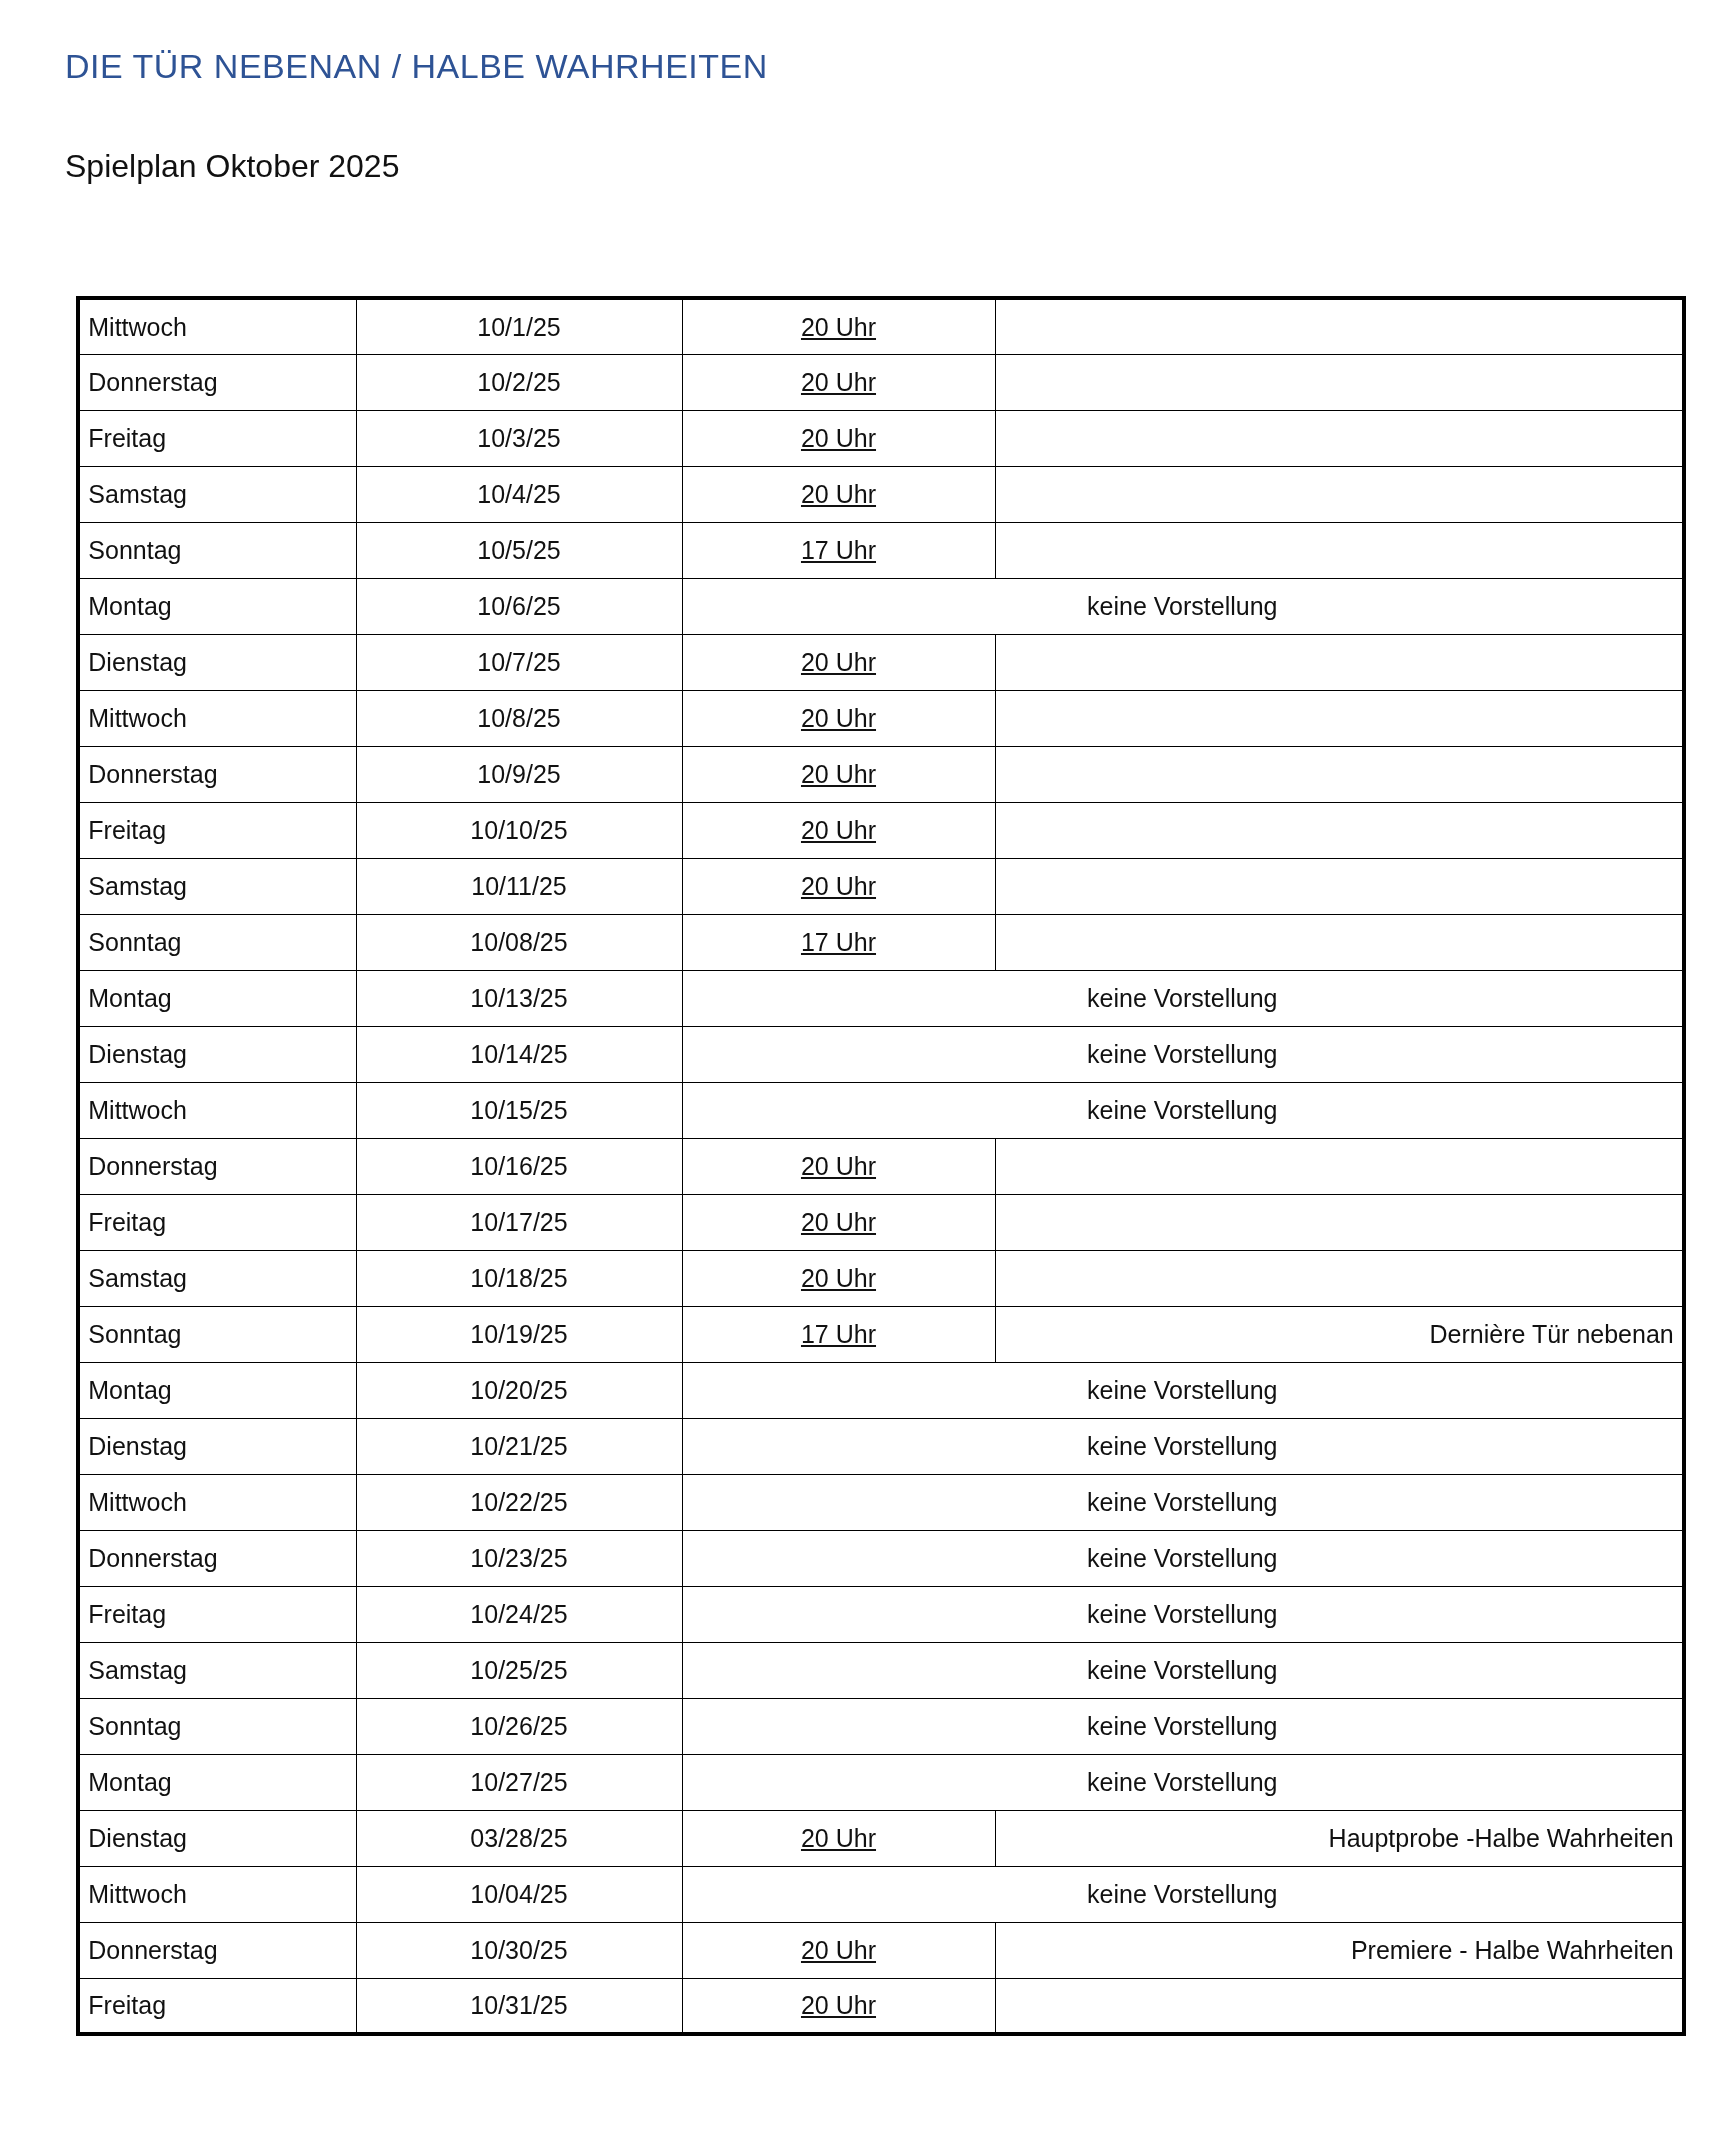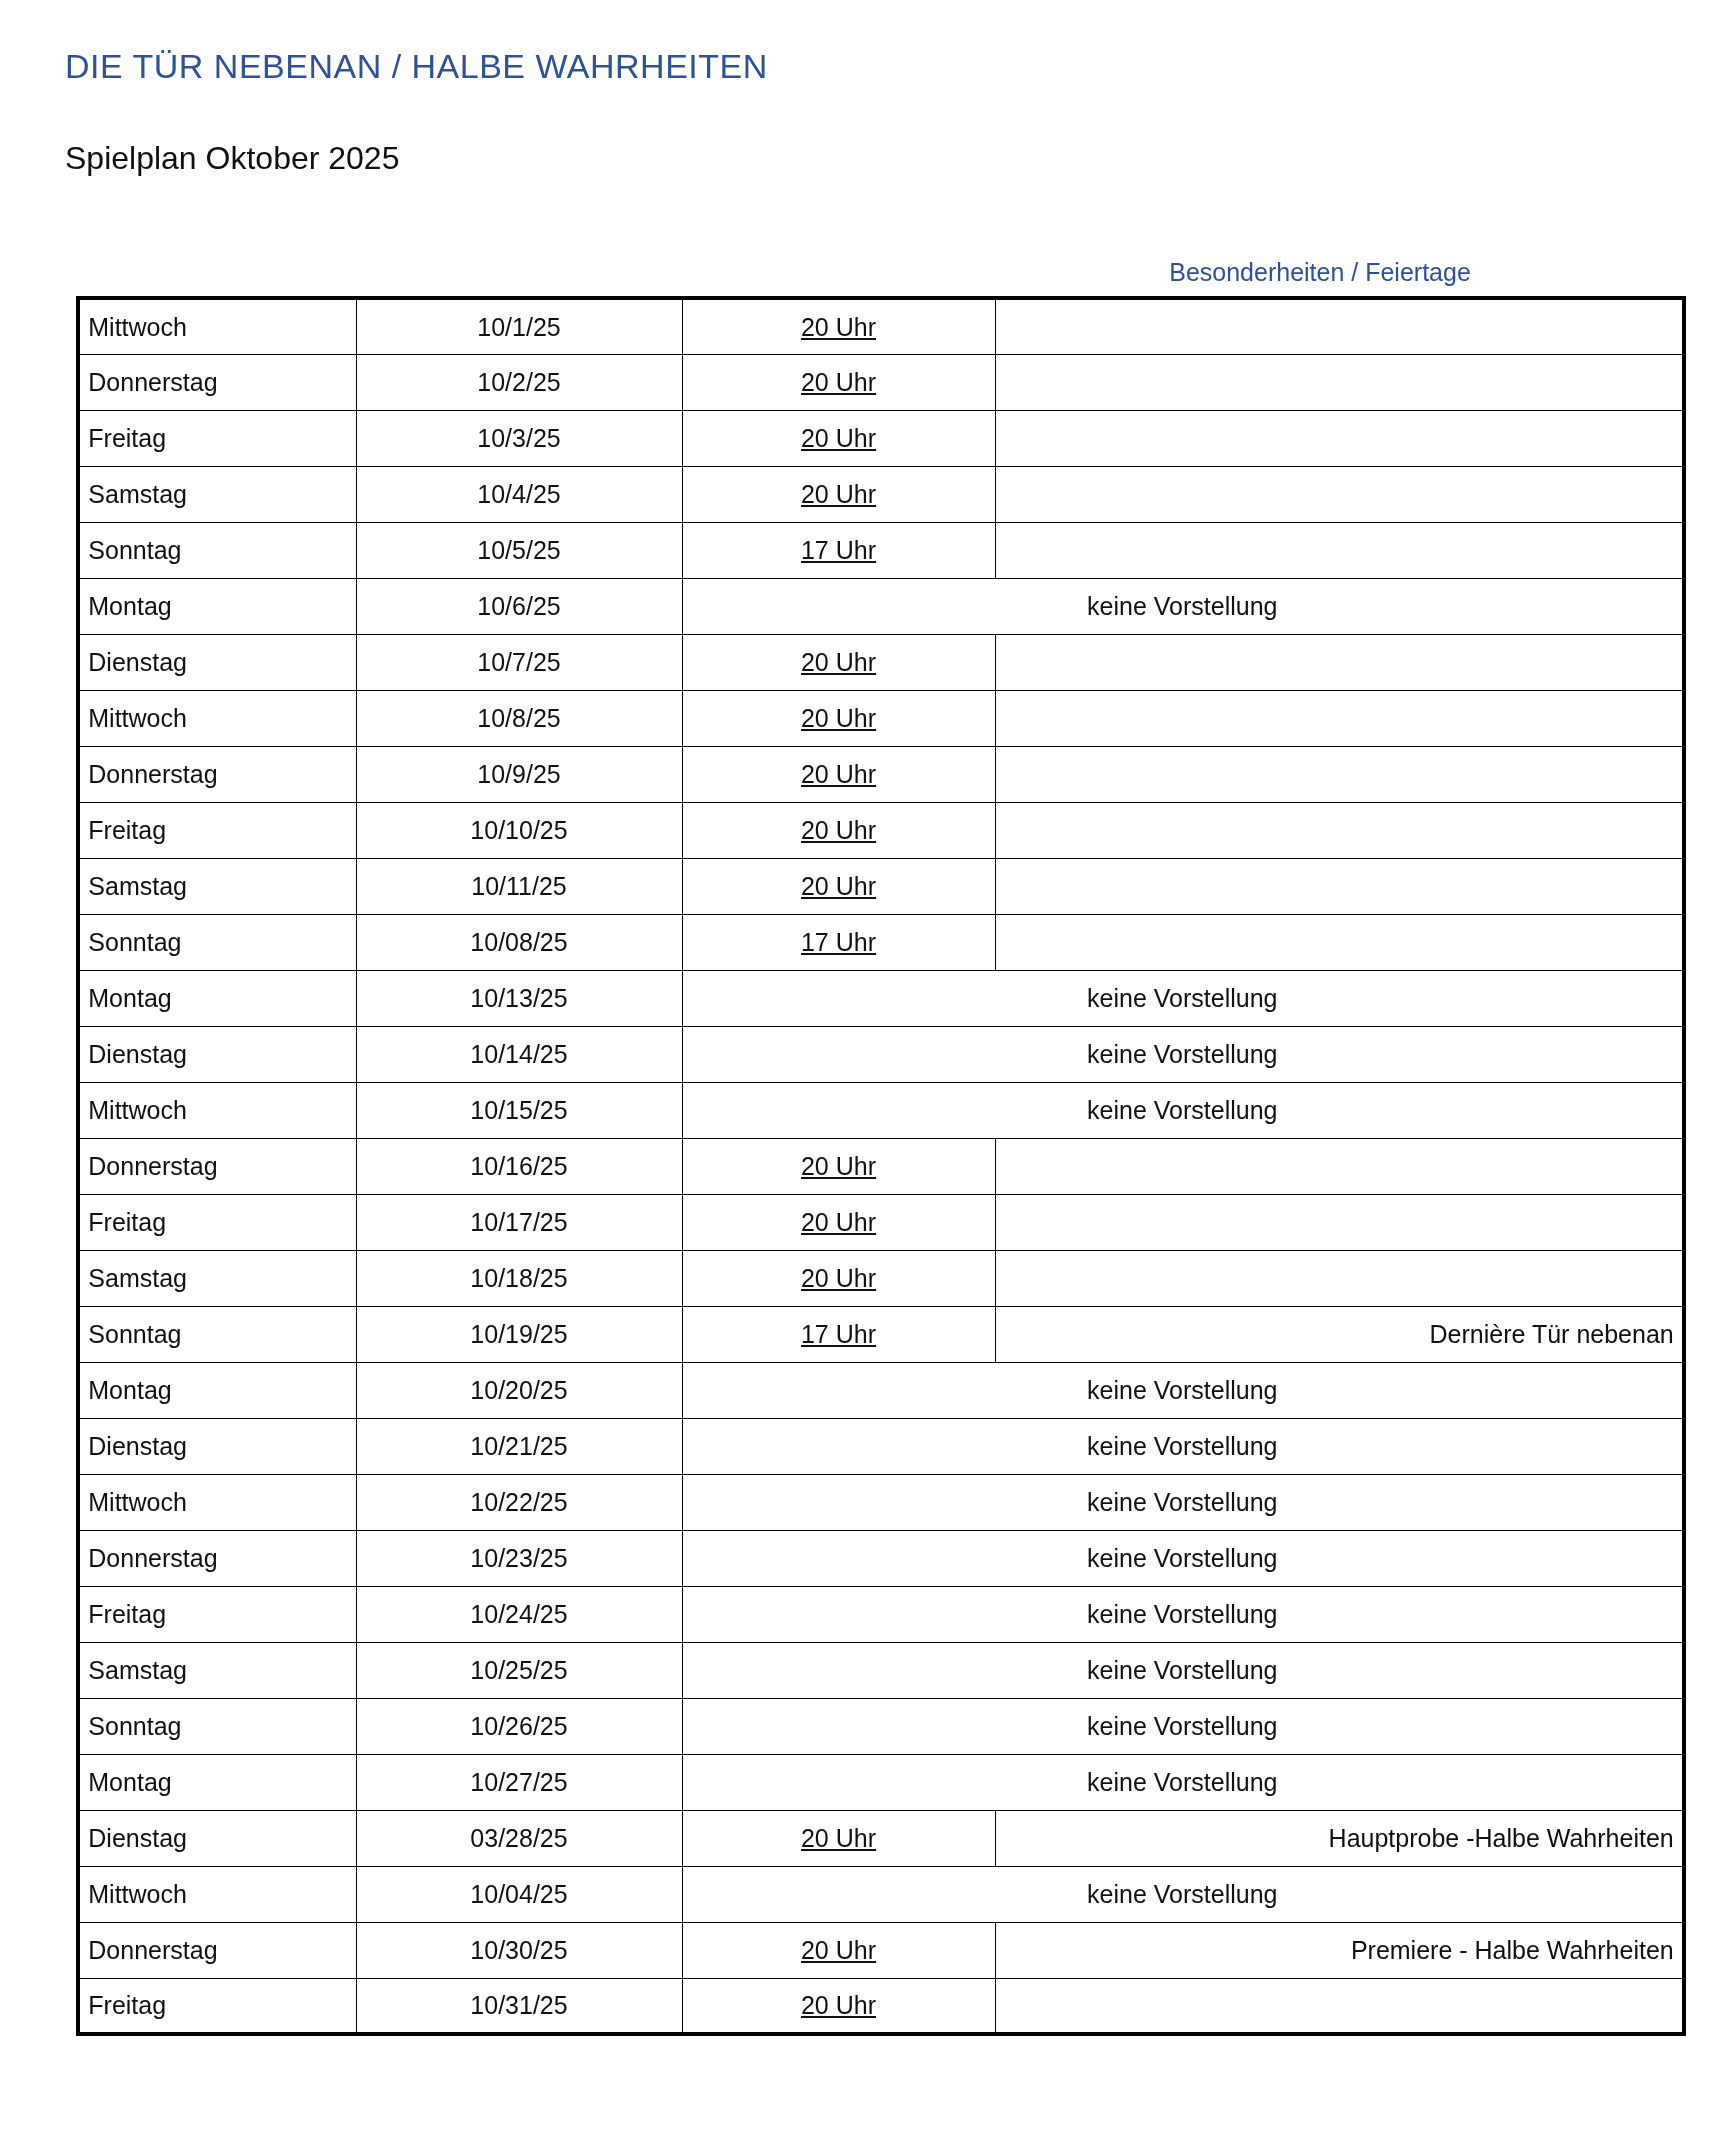--- a/index.html
+++ b/index.html
@@ -29,21 +29,21 @@
     font-size: 34px;
     letter-spacing: 0.5px;
     color: #2E5395;
     font-weight: 400;
     white-space: nowrap;
   }
 
   #doc-subtitle {
     position: absolute;
     left: 65px;
-    top: 140px;
+    top: 148px;
     font-size: 32px;
     color: #111111;
     font-weight: 400;
     white-space: nowrap;
   }
 
   #notes-heading {
     position: absolute;
     left: 975px;
     top: 258px;
@@ -101,21 +101,20 @@
 </style>
 </head>
 <body>
 
 <div class="page">
 
   <div id="doc-title">DIE TÜR NEBENAN / HALBE WAHRHEITEN</div>
 
   <div id="doc-subtitle">Spielplan Oktober 2025</div>
 
-  <div id="notes-heading">Besonderheiten / Feiertage</div>
 
   <div class="schedule-wrap">
     <table class="schedule">
       <colgroup>
         <col class="c-day">
         <col class="c-date">
         <col class="c-time">
         <col class="c-notes">
       </colgroup>
       <tbody id="schedule-body">

